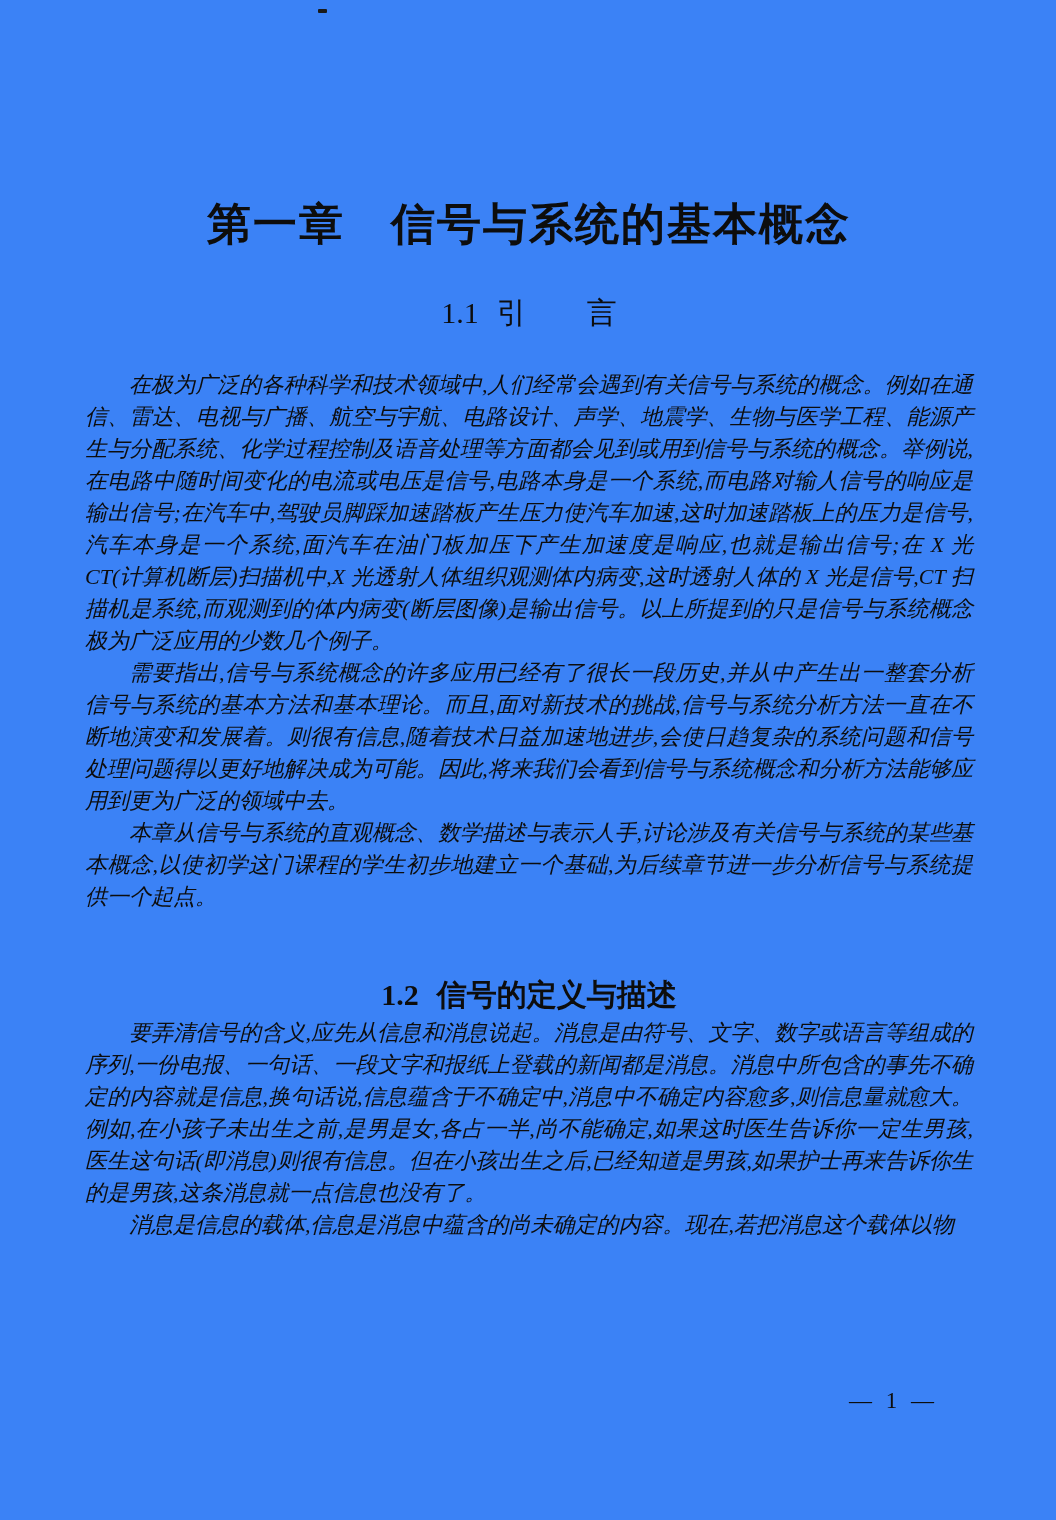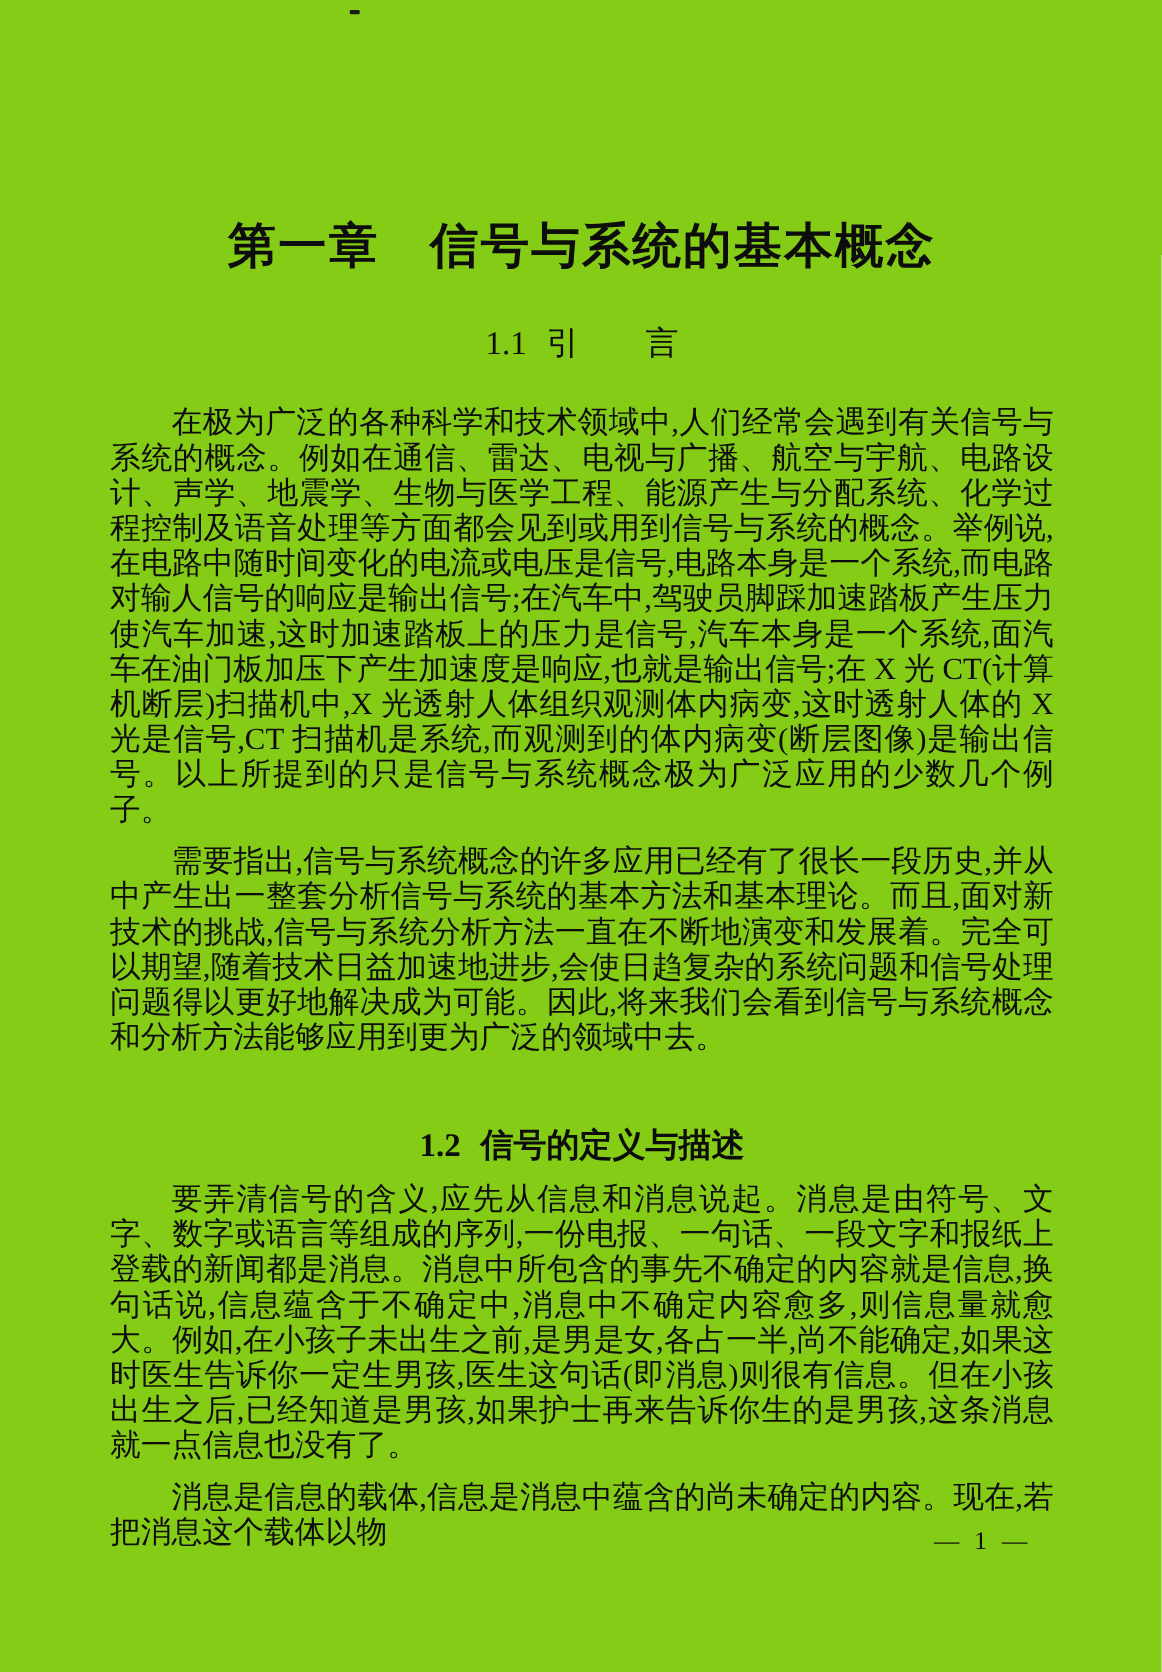--- a/index.html
+++ b/index.html
@@ -5,21 +5,21 @@
   html, body {
     margin: 0;
     padding: 0;
     background: #e8e8e8;
   }
   .page {
     position: relative;
     width: 1056px;
     height: 1520px;
     margin: 0 auto;
-    background: #84cc16;
+    background: #3b82f6;
     color: #0d0d0d;
     overflow: hidden;
     font-family: "Liberation Serif", serif;
   }
   .scan-speck {
     position: absolute;
     left: 318px;
     top: 9px;
     width: 9px;
     height: 4px;
@@ -61,25 +61,26 @@
     font-family: "Liberation Sans", sans-serif;
     font-weight: 700;
   }
   .body-block {
     margin-top: 38px;
   }
   .body-block-2 {
     margin-top: 4px;
   }
   .body-block p {
-    margin: 15px;
-    font-size: 28px;
+    margin: 0;
+    font-size: 22px;
     line-height: 32px;
     text-align: justify;
     text-indent: 2em;
+    font-style: italic;
   }
   .subsection-heading {
     margin: 26px 0 0 0;
     padding-left: 2em;
     font-family: "Liberation Sans", sans-serif;
     font-weight: 700;
     font-size: 22px;
     line-height: 32px;
   }
   .page-number {
@@ -100,21 +101,22 @@
   <div class="content">
 
     <h1 class="chapter-title">第一章　信号与系统的基本概念</h1>
 
     <h2 class="section-heading heading-1-1">
       <span class="sec-num">1.1</span><span>引　　言</span>
     </h2>
 
     <div class="body-block">
         <p>在极为广泛的各种科学和技术领域中,人们经常会遇到有关信号与系统的概念。例如在通信、雷达、电视与广播、航空与宇航、电路设计、声学、地震学、生物与医学工程、能源产生与分配系统、化学过程控制及语音处理等方面都会见到或用到信号与系统的概念。举例说,在电路中随时间变化的电流或电压是信号,电路本身是一个系统,而电路对输人信号的响应是输出信号;在汽车中,驾驶员脚踩加速踏板产生压力使汽车加速,这时加速踏板上的压力是信号,汽车本身是一个系统,面汽车在油门板加压下产生加速度是响应,也就是输出信号;在 X 光 CT(计算机断层)扫描机中,X 光透射人体组织观测体内病变,这时透射人体的 X 光是信号,CT 扫描机是系统,而观测到的体内病变(断层图像)是输出信号。以上所提到的只是信号与系统概念极为广泛应用的少数几个例子。</p>
-        <p>需要指出,信号与系统概念的许多应用已经有了很长一段历史,并从中产生出一整套分析信号与系统的基本方法和基本理论。而且,面对新技术的挑战,信号与系统分析方法一直在不断地演变和发展着。完全可以期望,随着技术日益加速地进步,会使日趋复杂的系统问题和信号处理问题得以更好地解决成为可能。因此,将来我们会看到信号与系统概念和分析方法能够应用到更为广泛的领域中去。</p>
+        <p>需要指出,信号与系统概念的许多应用已经有了很长一段历史,并从中产生出一整套分析信号与系统的基本方法和基本理论。而且,面对新技术的挑战,信号与系统分析方法一直在不断地演变和发展着。则很有信息,随着技术日益加速地进步,会使日趋复杂的系统问题和信号处理问题得以更好地解决成为可能。因此,将来我们会看到信号与系统概念和分析方法能够应用到更为广泛的领域中去。</p>
+        <p>本章从信号与系统的直观概念、数学描述与表示人手,讨论涉及有关信号与系统的某些基本概念,以使初学这门课程的学生初步地建立一个基础,为后续章节进一步分析信号与系统提供一个起点。</p>
       </div>
 
     <h2 class="section-heading heading-1-2">
       <span class="sec-num">1.2</span><span>信号的定义与描述</span>
     </h2>
 
 
     <div class="body-block body-block-2">
         <p>要弄清信号的含义,应先从信息和消息说起。消息是由符号、文字、数字或语言等组成的序列,一份电报、一句话、一段文字和报纸上登载的新闻都是消息。消息中所包含的事先不确定的内容就是信息,换句话说,信息蕴含于不确定中,消息中不确定内容愈多,则信息量就愈大。例如,在小孩子未出生之前,是男是女,各占一半,尚不能确定,如果这时医生告诉你一定生男孩,医生这句话(即消息)则很有信息。但在小孩出生之后,已经知道是男孩,如果护士再来告诉你生的是男孩,这条消息就一点信息也没有了。</p>
         <p>消息是信息的载体,信息是消息中蕴含的尚未确定的内容。现在,若把消息这个载体以物</p>

